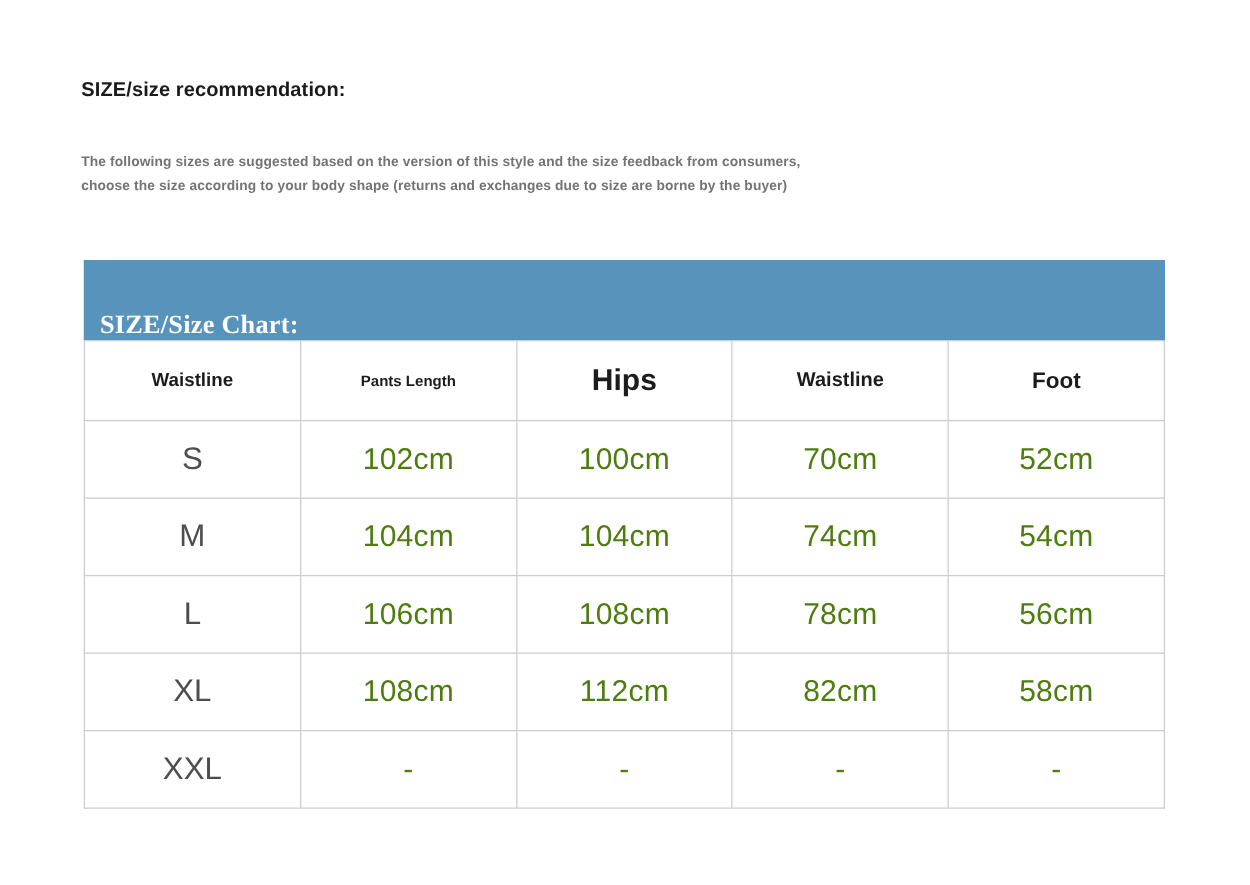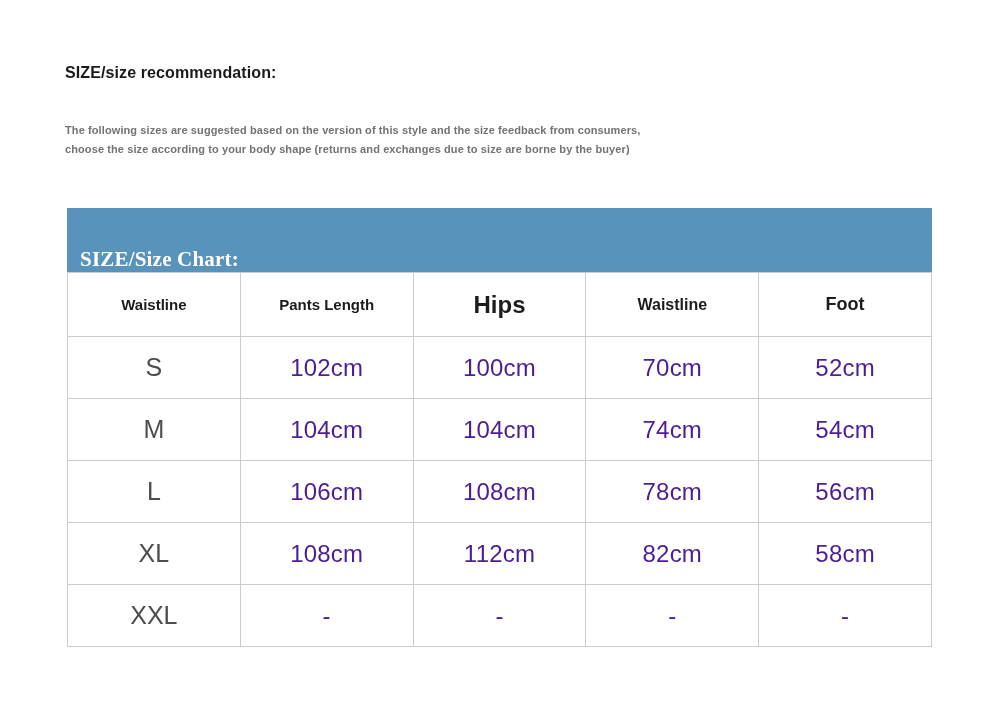--- a/index.html
+++ b/index.html
@@ -63,34 +63,34 @@
     border: 1px solid #cccccc;
     text-align: center;
     vertical-align: middle;
   }
   table.size-chart thead th {
     height: 64px;
     color: #1c1c1c;
     font-weight: bold;
   }
   table.size-chart thead th:nth-child(1) { font-size: 15px; }
-  table.size-chart thead th:nth-child(2) { font-size: 15px; }
+  table.size-chart thead th:nth-child(2) { font-size: 12px; }
   table.size-chart thead th:nth-child(3) { font-size: 24px; }
   table.size-chart thead th:nth-child(4) { font-size: 16px; margin-top: 13px; }
   table.size-chart thead th:nth-child(5) { font-size: 18px; }
   table.size-chart tbody tr { height: 62px; }
   table.size-chart tbody th.size-cell {
     font-size: 25px;
     font-weight: normal;
     color: #4d4d4d;
   }
   table.size-chart tbody td.value-cell {
     font-size: 24px;
     font-weight: normal;
-    color: #4c1d95;
+    color: #4d7c0f;
     letter-spacing: 0.2px;
   }
 </style>
 </head>
 <body>
 
 <div class="page">
 
   <div class="intro-title">SIZE/size recommendation:</div>
 

